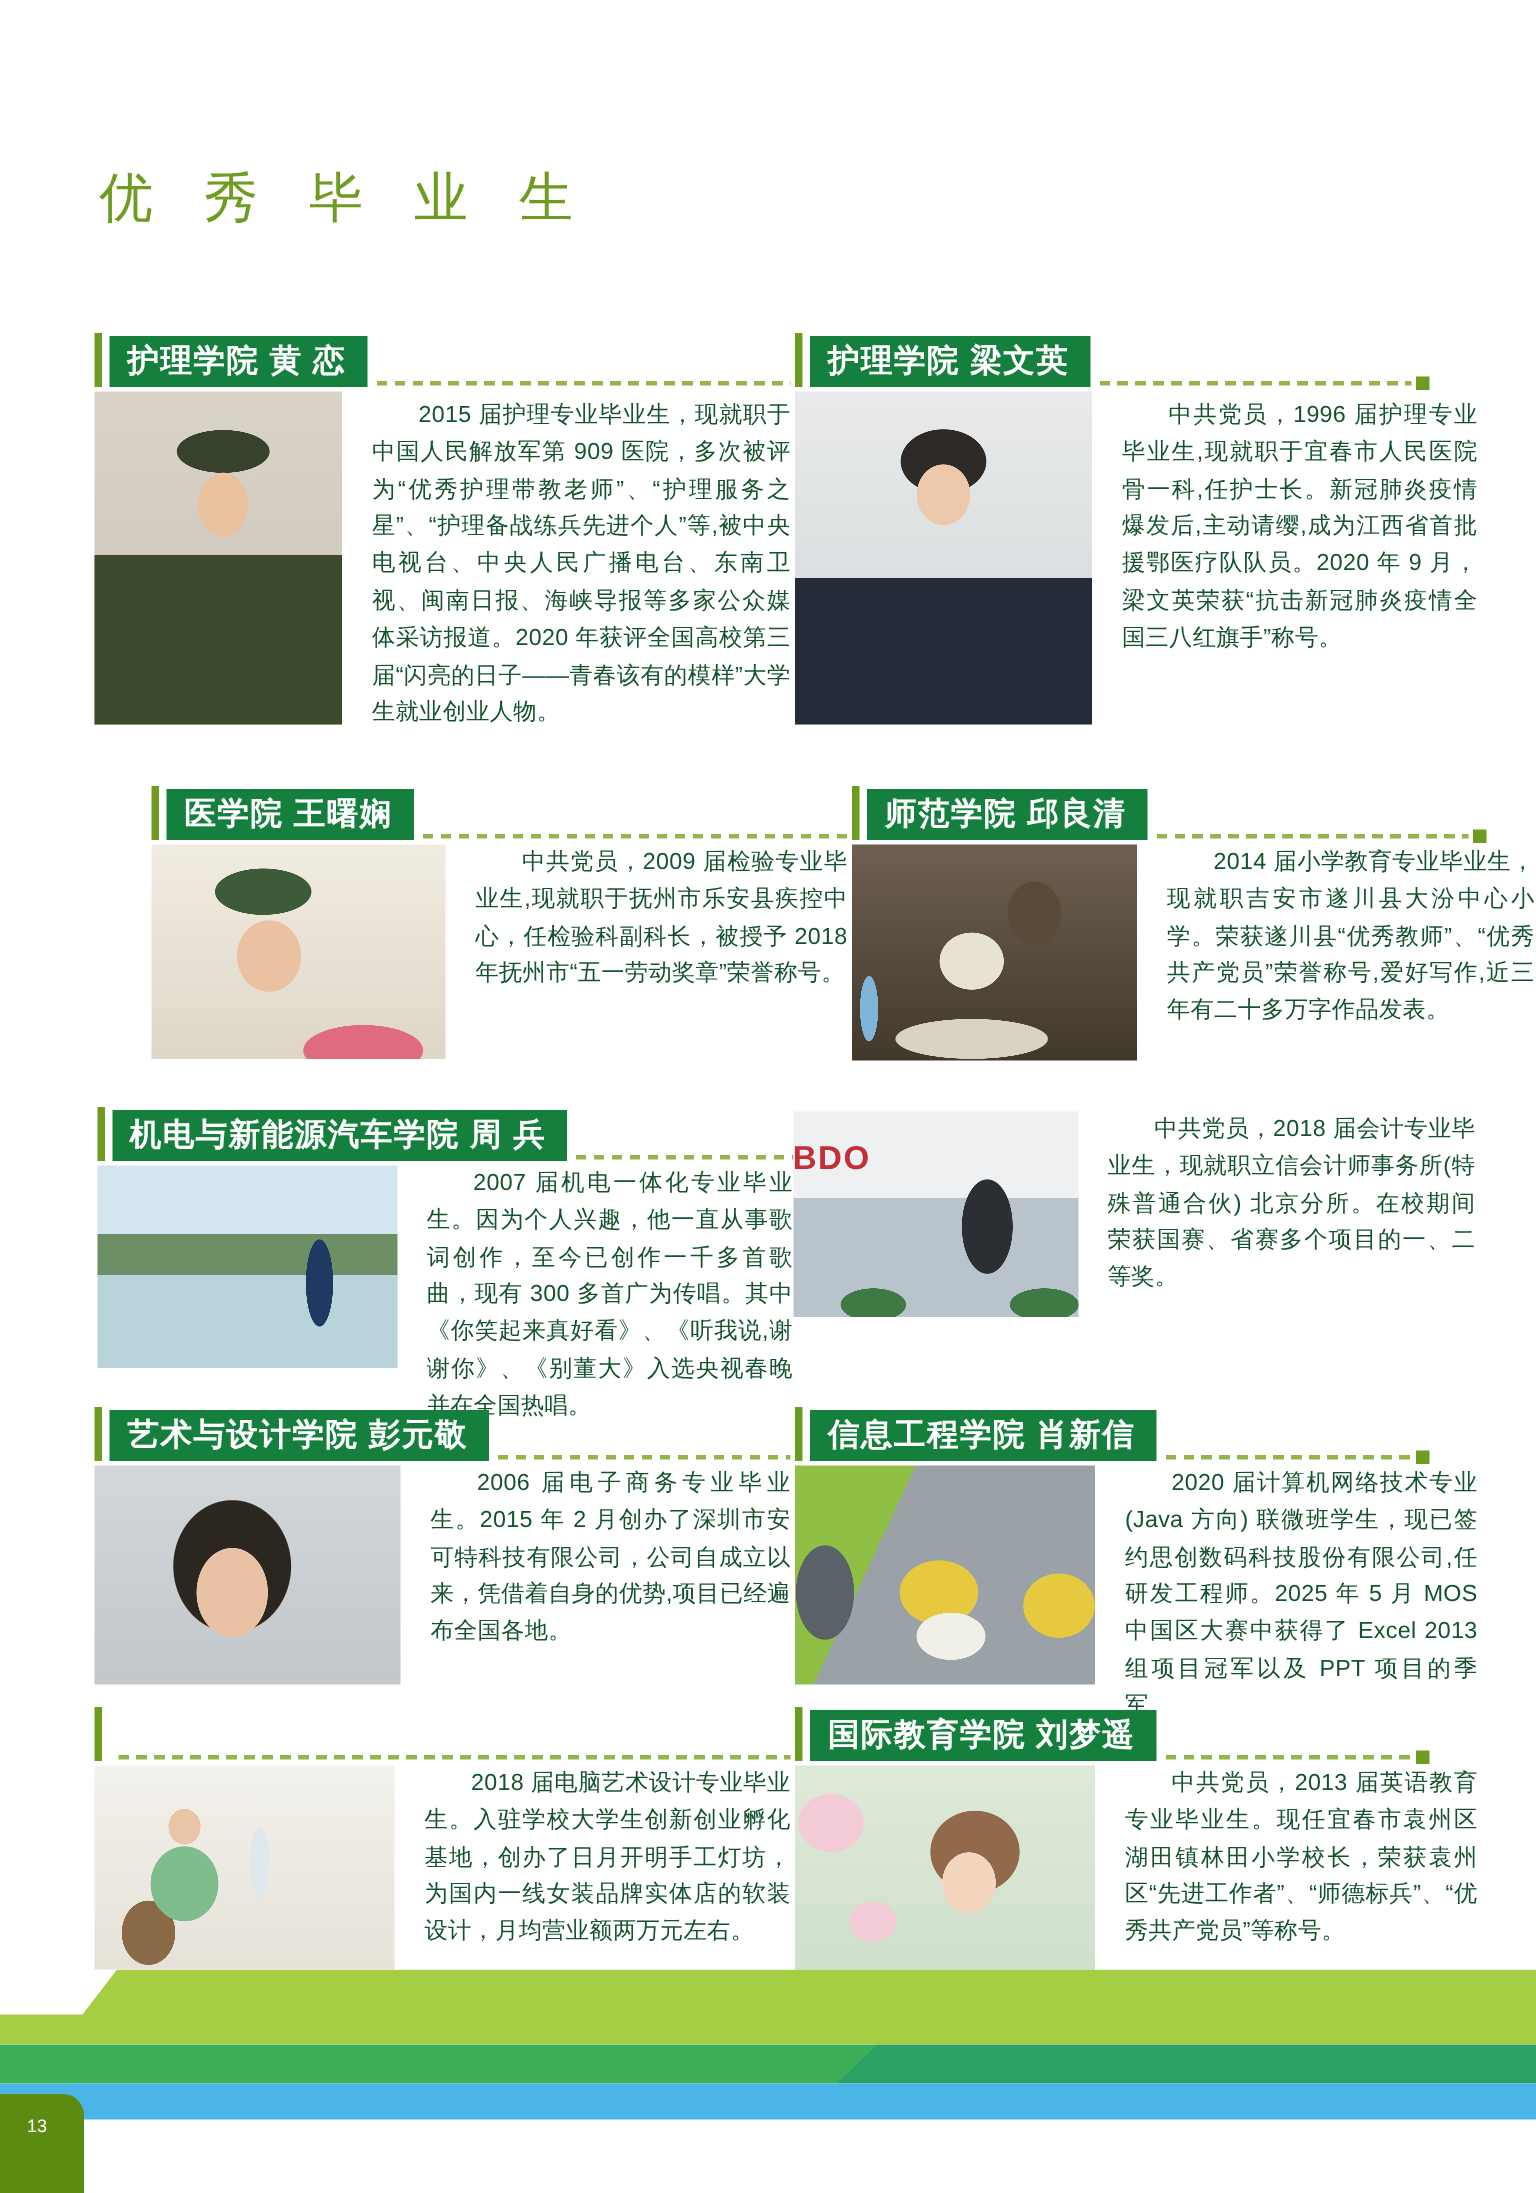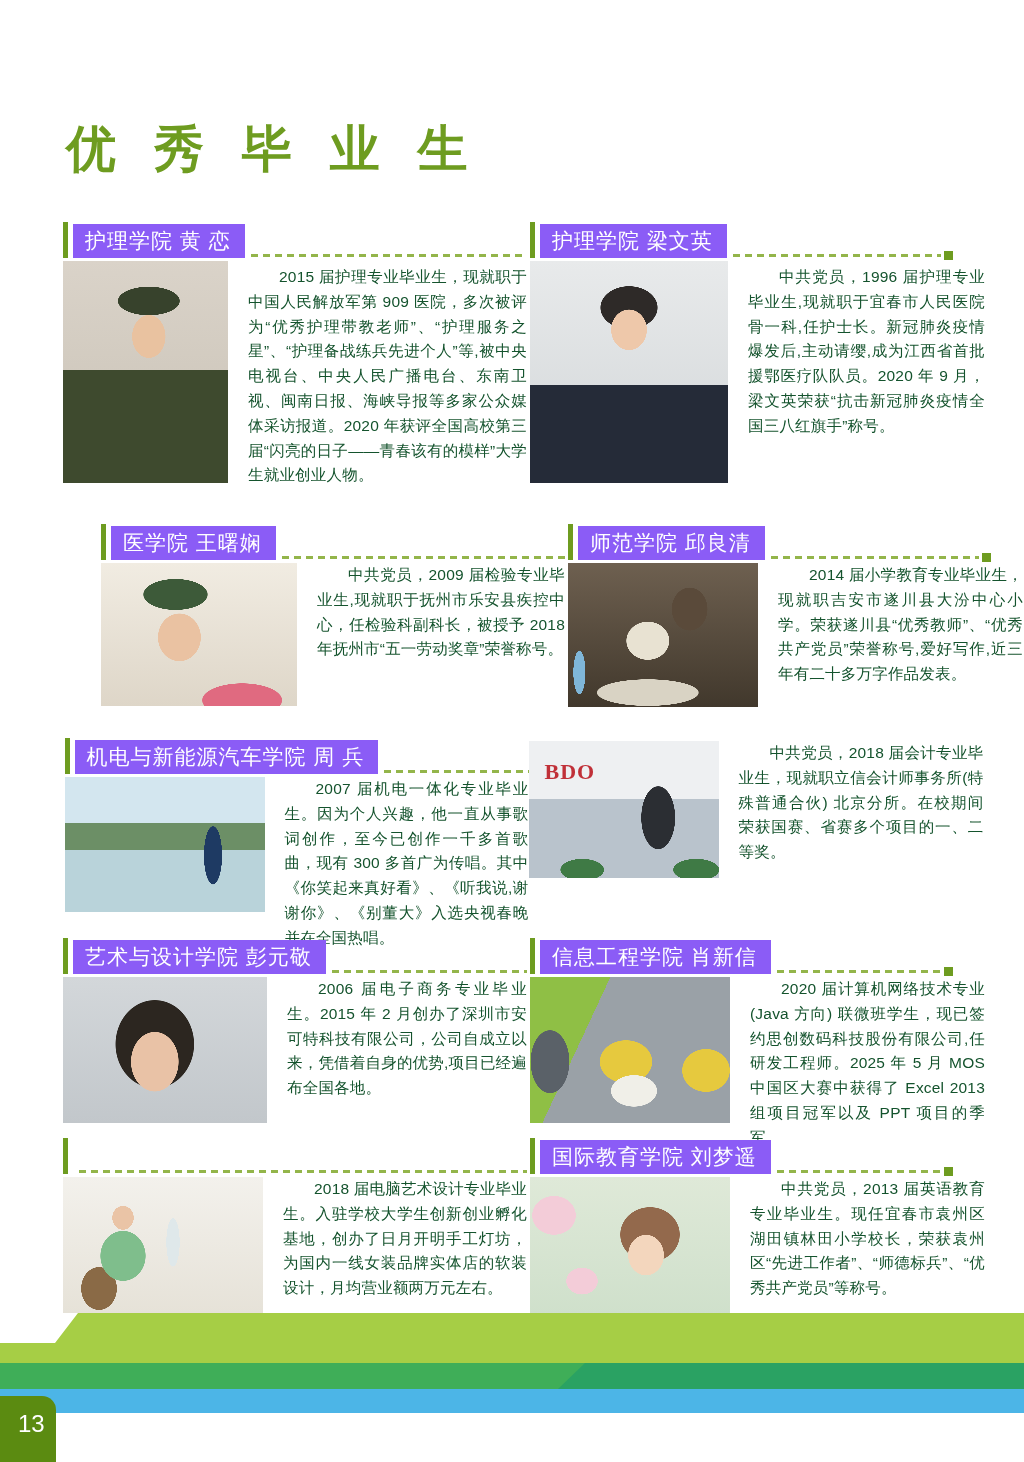--- a/index.html
+++ b/index.html
@@ -1,31 +1,31 @@
 <!DOCTYPE html>
 <html><head>
 <meta charset="utf-8">
 <style>
   html,body{margin:0;padding:0;}
   body{background:#ffffff;font-family:"Liberation Sans","DejaVu Sans",sans-serif;}
   .sheet{position:relative;width:1024px;height:1462px;background:#ffffff;overflow:hidden;}
 
-  .page-title{position:absolute;left:66px;top:88px;font-size:50px;font-weight:700;
+  .page-title{position:absolute;left:66px;top:88px;font-size:36px;font-weight:400;
     color:#6e9c20;letter-spacing:12px;line-height:1.1;}
 
   .row{position:absolute;left:63px;width:922px;display:flex;justify-content:space-between;}
   .row1{top:222px;} .row2{top:524px;padding-left:38px;} .row3{top:738px;justify-content:center;} .row4{top:938px;} .row5{top:1138px;}
 
   .card{display:flex;flex-direction:column;}
   .card.col-left{width:464px;}
   .card.col-right{width:455px;}
 
   .hdr-row{display:flex;align-items:flex-end;height:36px;}
   .accent{width:5px;height:36px;background:#6e9c20;margin-right:5px;flex:0 0 auto;}
-  .hdr{background:#8b5cf6;color:#ffffff;font-size:21px;font-weight:400;
+  .hdr{background:#15803d;color:#ffffff;font-size:21px;font-weight:700;
     height:34px;line-height:34px;padding:0 14px 0 12px;letter-spacing:1px;
     white-space:nowrap;flex:0 0 auto;}
   .dash{flex:1 1 auto;height:3px;margin-left:6px;margin-bottom:1px;
     background:repeating-linear-gradient(90deg,#93b54a 0 7px,rgba(0,0,0,0) 7px 12px);}
   .endsq{flex:0 0 auto;width:9px;height:9px;background:#6e9c20;margin-bottom:-2px;}
   .col-right .dash{margin-right:3px;}
   .col-right .sq-gap{flex:0 0 32px;}
 
   .content{display:flex;margin-top:3px;gap:20px;}
   .photo{flex:0 0 auto;position:relative;overflow:hidden;}
@@ -56,22 +56,22 @@
     radial-gradient(ellipse 10px 36px at 6% 76%, #7fb6d8 60%, rgba(0,0,0,0) 61%),
     linear-gradient(180deg, #6e6050, #41382c);}
   .ph5{width:200px;height:135px;background:
     radial-gradient(ellipse 15px 48px at 74% 58%, #1e3a63 60%, rgba(0,0,0,0) 61%),
     linear-gradient(180deg, #d3e6ef 0 34%, #6c8f66 34% 54%, #b9d3da 54% 100%);}
   .ph6{width:190px;height:137px;background:
     radial-gradient(ellipse 28px 52px at 68% 56%, #2b2e33 60%, rgba(0,0,0,0) 61%),
     radial-gradient(ellipse 36px 18px at 28% 94%, #3f7a45 60%, rgba(0,0,0,0) 61%),
     radial-gradient(ellipse 38px 18px at 88% 94%, #3f7a45 60%, rgba(0,0,0,0) 61%),
     linear-gradient(180deg, #eef0f2 0 42%, #b9c3cc 42%);}
-  .ph6 .photo-label{position:absolute;left:16px;top:18px;color:#c03038;
-    font-size:22px;font-weight:800;letter-spacing:1px;font-family:Liberation Serif, serif;}
+  .ph6 .photo-label{position:absolute;left:0;top:18px;color:#c03038;
+    font-size:22px;font-weight:800;letter-spacing:1px;}
   .ph7{width:204px;height:146px;background:
     radial-gradient(ellipse 40px 50px at 45% 58%, #e9c2a6 59%, rgba(0,0,0,0) 60%),
     radial-gradient(ellipse 66px 74px at 45% 46%, #2c2620 59%, rgba(0,0,0,0) 60%),
     linear-gradient(180deg, #d3d7da, #c2c7cb);}
   .ph8{width:200px;height:146px;background:
     radial-gradient(ellipse 38px 26px at 52% 78%, #f0efe8 60%, rgba(0,0,0,0) 61%),
     radial-gradient(ellipse 44px 36px at 48% 58%, #e6c93e 59%, rgba(0,0,0,0) 60%),
     radial-gradient(ellipse 40px 36px at 88% 64%, #e6c93e 59%, rgba(0,0,0,0) 60%),
     radial-gradient(ellipse 32px 52px at 10% 58%, #5a6168 60%, rgba(0,0,0,0) 61%),
     linear-gradient(115deg, #8fbf45 0 30%, #9aa1a7 30%);}
@@ -90,21 +90,21 @@
 
   
   .band-light{position:absolute;left:0;top:1313px;width:1024px;height:50px;background:#a6ce45;
     clip-path:polygon(78px 0, 1024px 0, 1024px 50px, 0 50px, 0 30px, 55px 30px);}
   .band-mid{position:absolute;left:0;top:1363px;width:1024px;height:26px;background:#3fae58;}
   .band-mid-dark{position:absolute;left:0;top:0;width:1024px;height:26px;background:#2aa263;
     clip-path:polygon(585px 0, 1024px 0, 1024px 26px, 558px 26px);}
   .band-blue{position:absolute;left:0;top:1389px;width:1024px;height:24px;background:#4cb5e7;}
 
   .page-num-box{position:absolute;left:0;top:1396px;width:56px;height:66px;background:#5b8b11;
-    border-top-right-radius:14px;color:#ffffff;font-size:24px;}
+    border-top-right-radius:14px;color:#ffffff;font-size:12px;}
   .page-num-box span{display:block;margin:14px 0 0 18px;}
 </style>
 </head>
 <body>
 
 <div class="sheet">
 
   <h1 class="page-title">优 秀 毕 业 生</h1>
 
   <div class="row row1">

